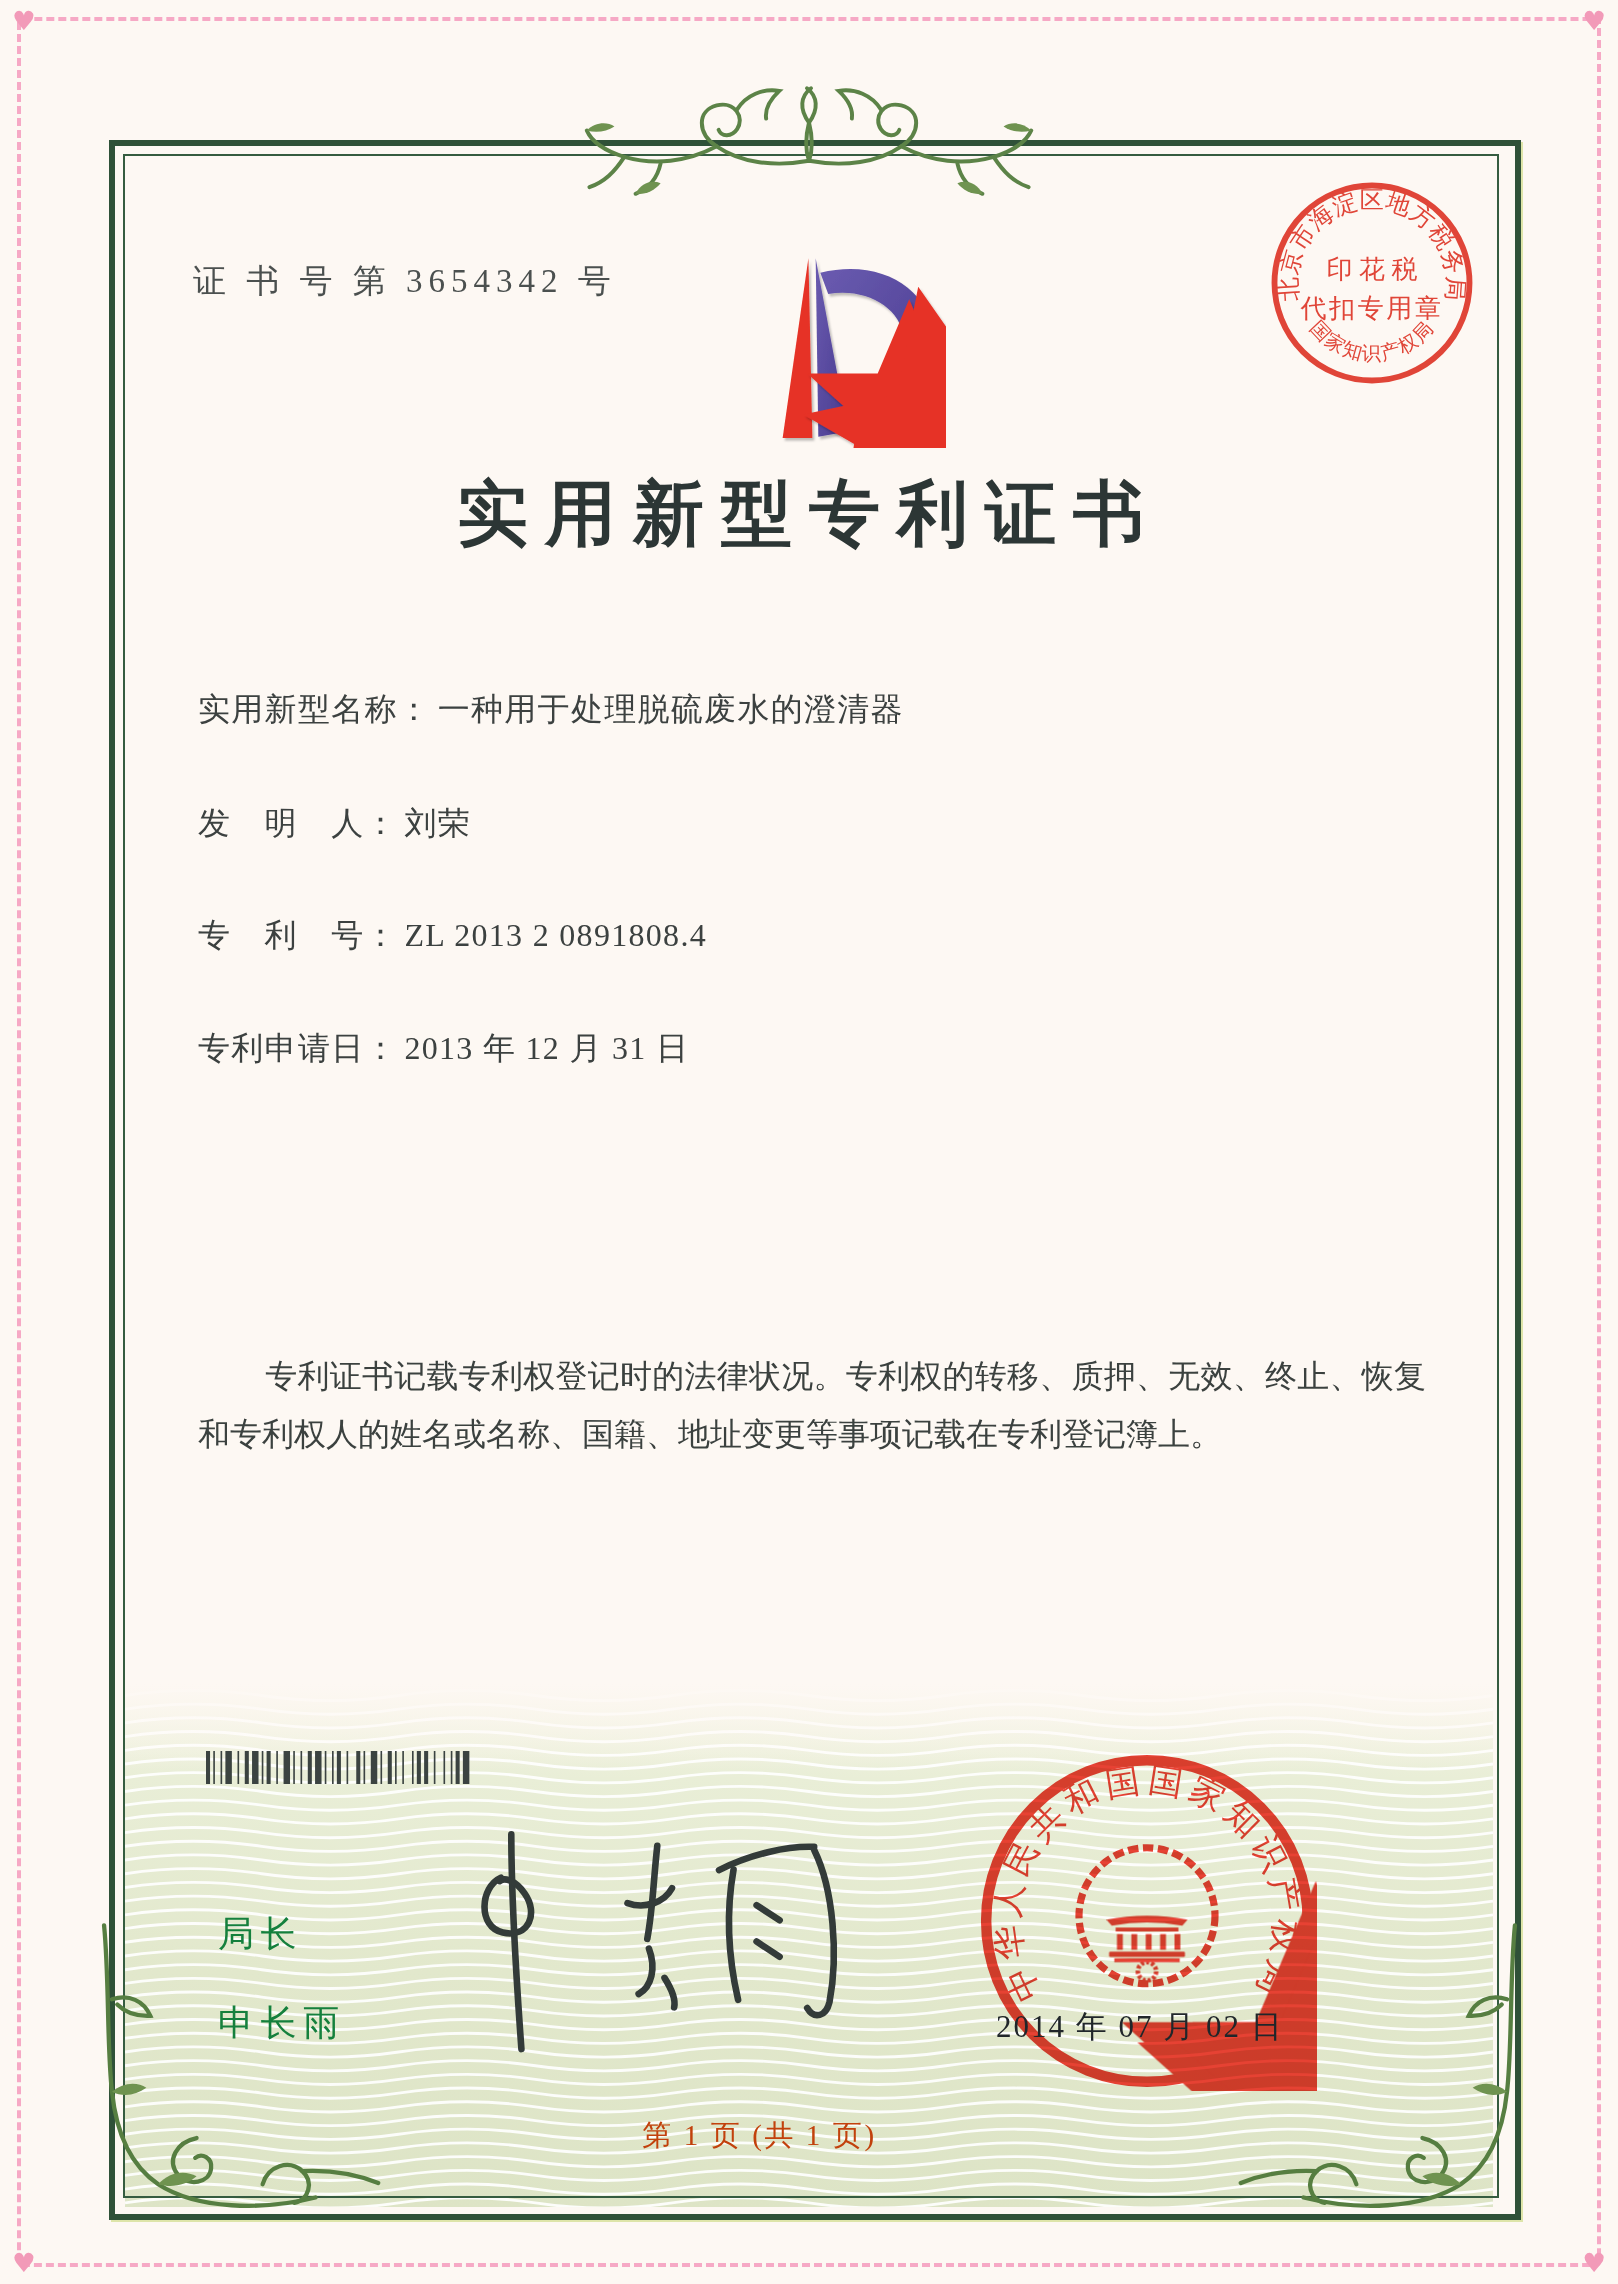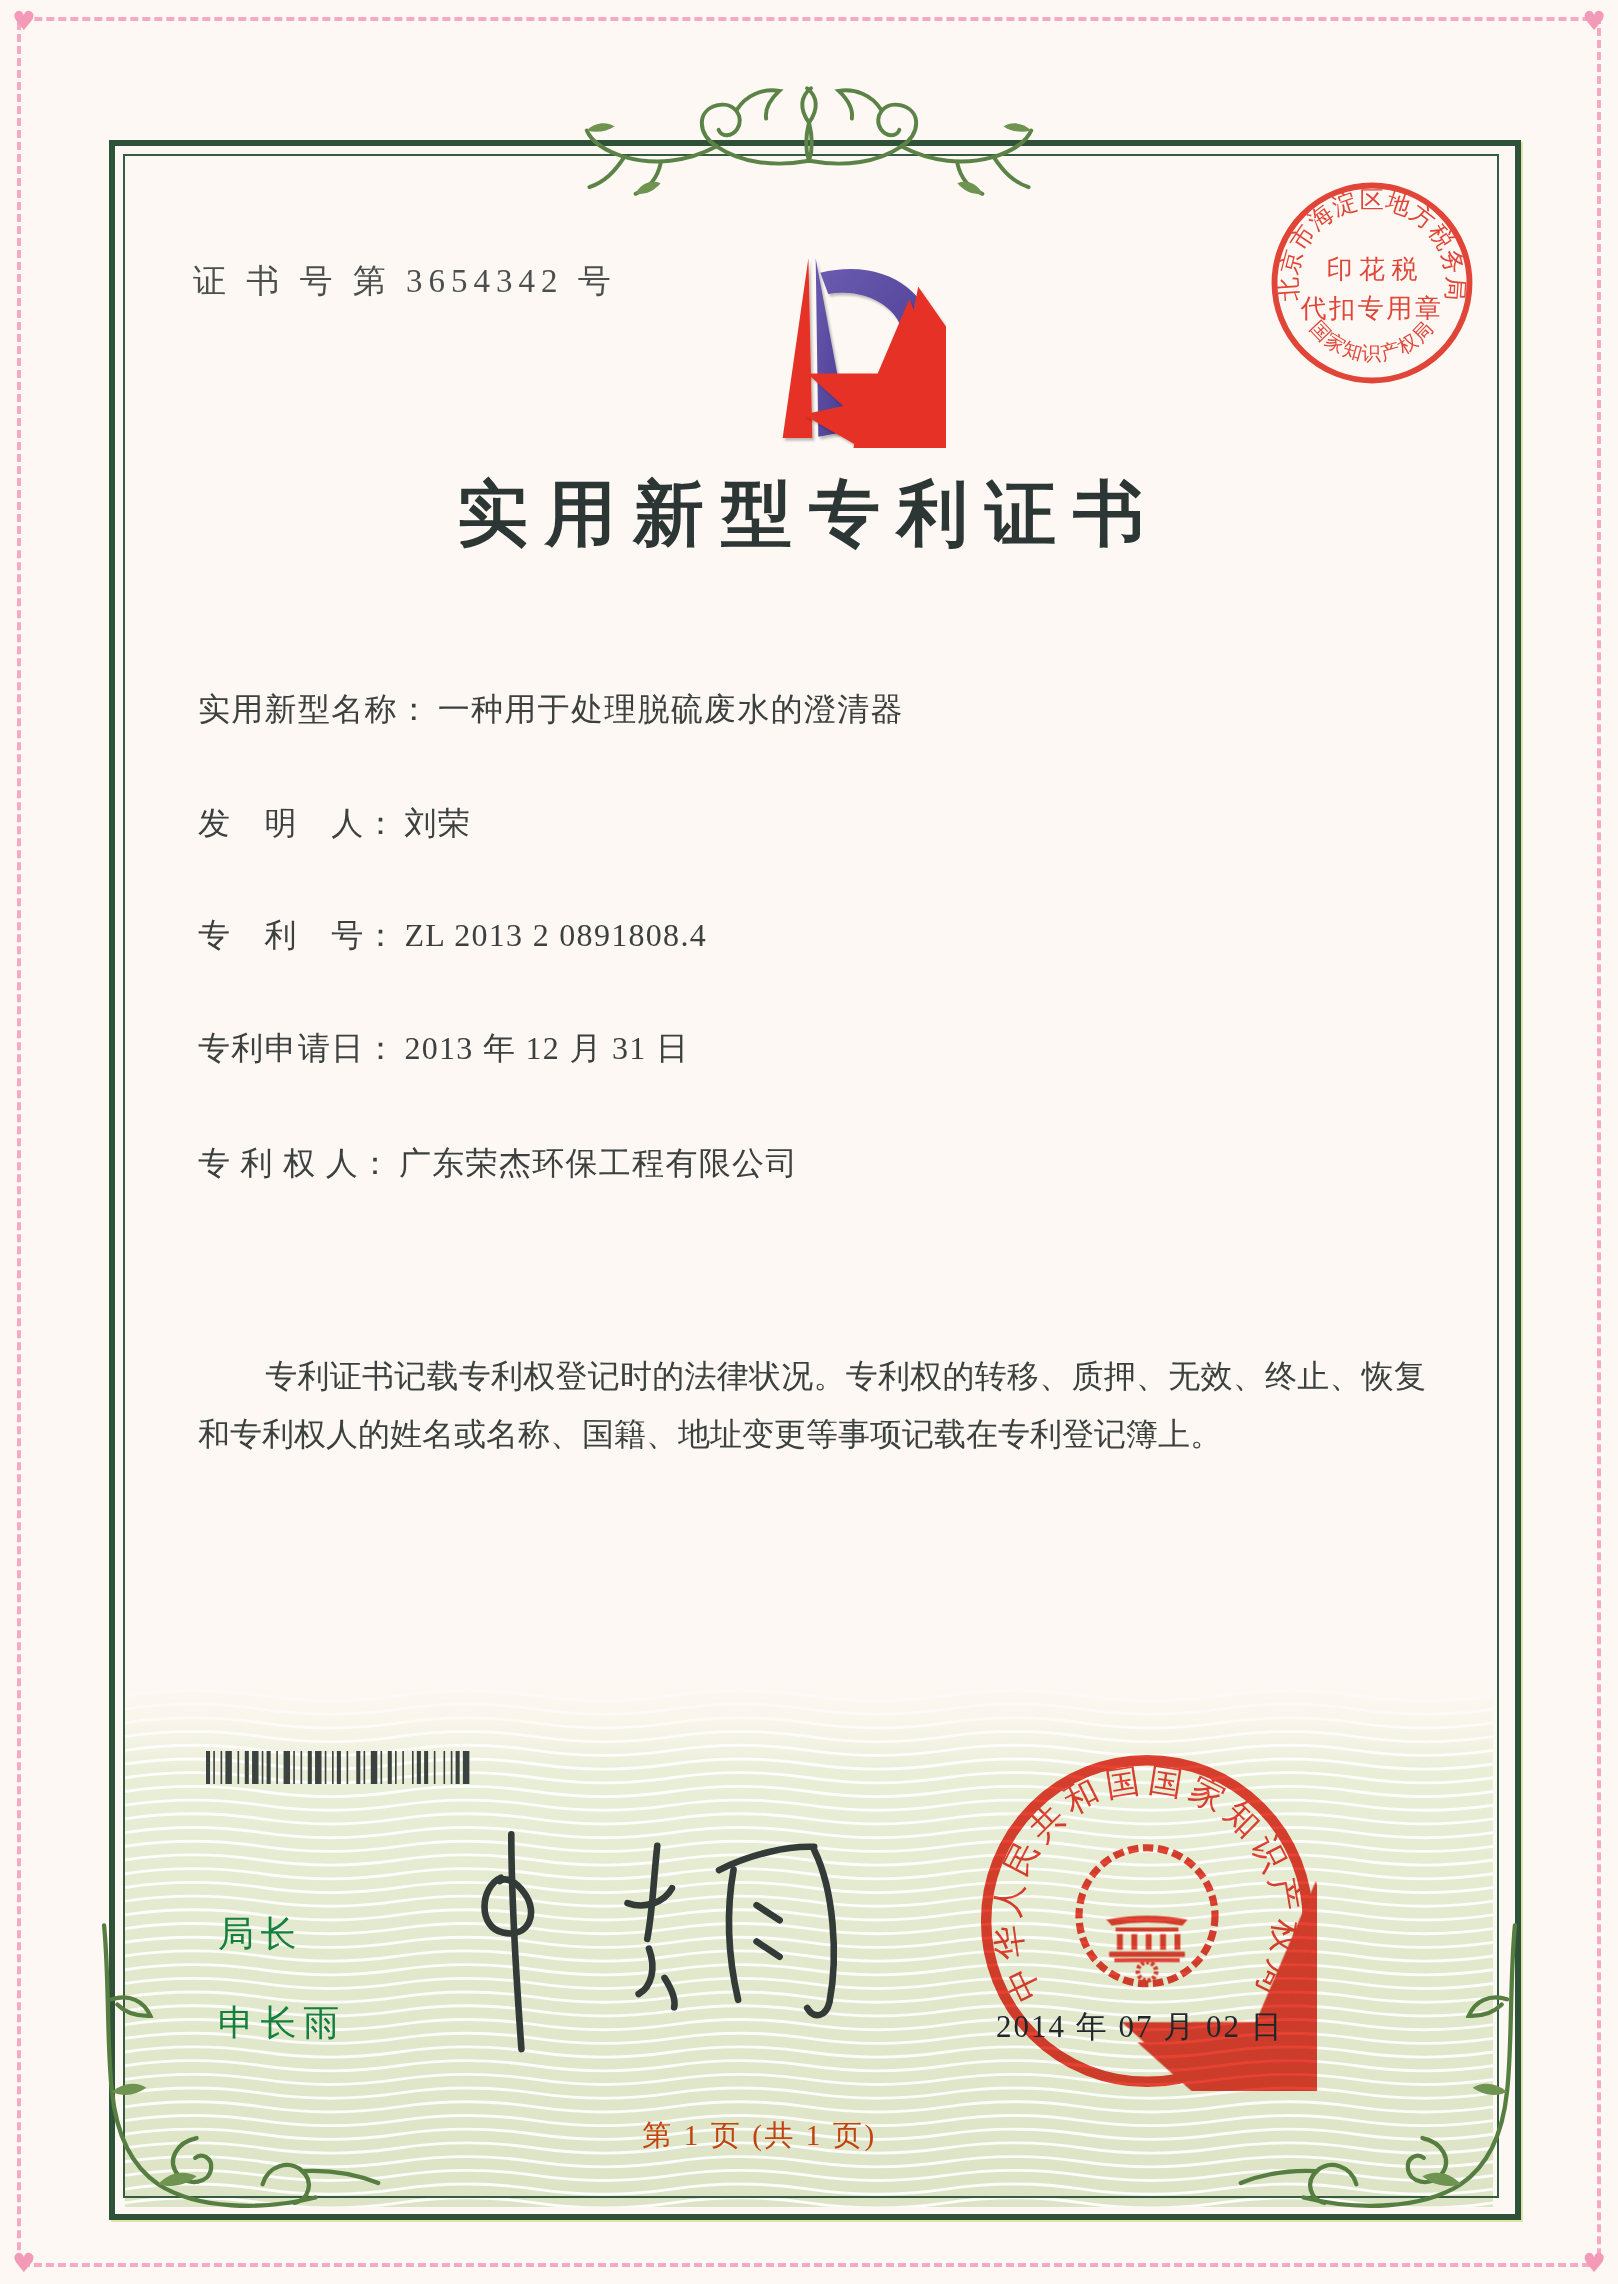--- a/index.html
+++ b/index.html
@@ -211,23 +211,20 @@
   <div class="abs title">实用新型专利证书</div>
   <div class="abs field" style="top:802px;">
     <span>发　明　人：</span><span class="val">刘荣</span>
   </div>
   <div class="abs field" style="top:914px;text-align:center;">
     <span>专　利　号：</span><span class="val">ZL 2013 2 0891808.4</span>
   </div>
   <div class="abs field" style="top:1027px;">
     <span>专利申请日：</span><span class="val">2013 年 12 月 31 日</span>
   </div>
-  <div class="abs field" style="top:1142px;">
-    <span>专 利 权 人：</span><span class="val">广东荣杰环保工程有限公司</span>
-  </div>
 
   <div class="abs paras">
     <p>专利证书记载专利权登记时的法律状况。专利权的转移、质押、无效、终止、恢复和专利权人的姓名或名称、国籍、地址变更等事项记载在专利登记簿上。</p>
   </div>
 
   <div class="abs barcode">
     <svg id="barcodeSvg" viewBox="0 0 406 50" width="269" height="33" preserveAspectRatio="none">
       <g fill="#3b4341">
           <rect x="0" y="0" width="6.115315315315315" height="50"></rect>
           <rect x="10.972972972972972" y="0" width="2.4576576576576574" height="50"></rect>

